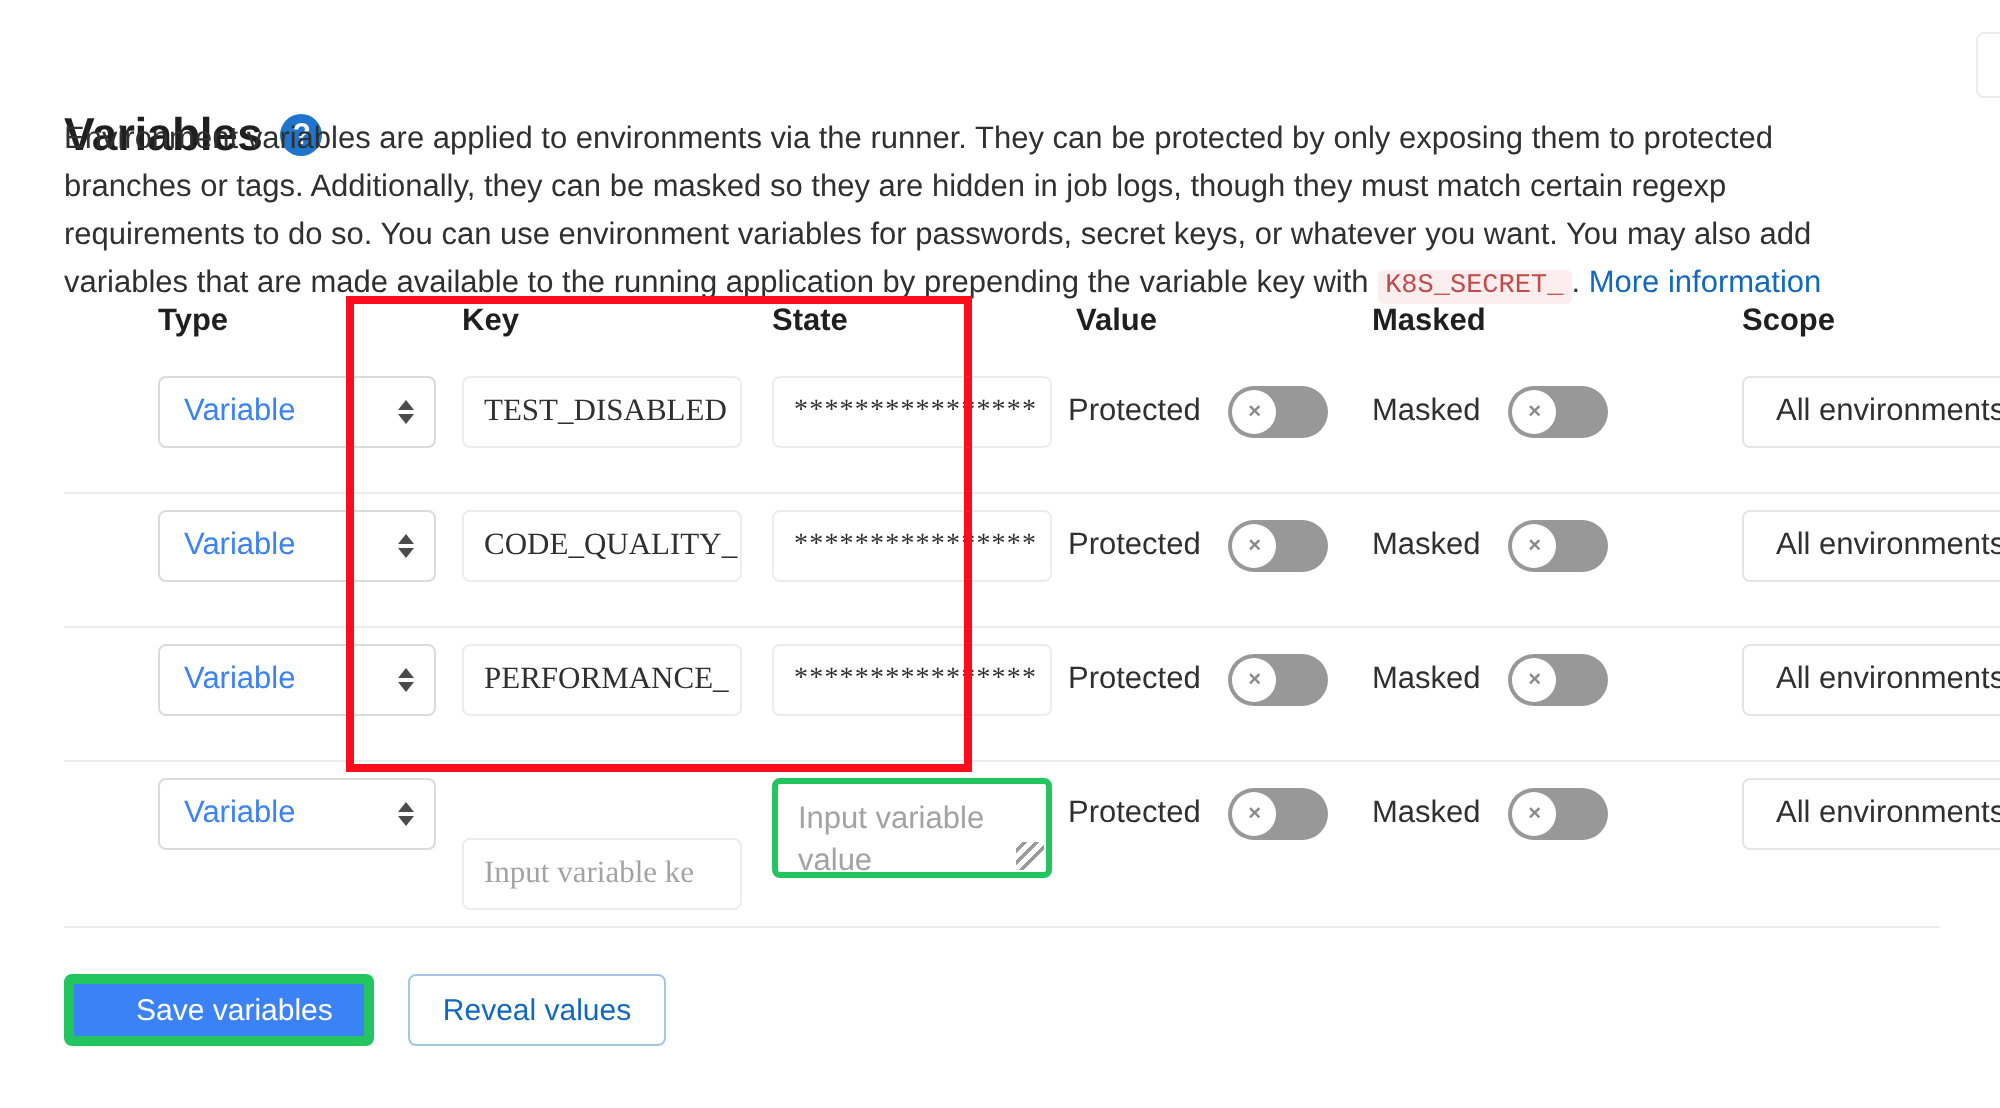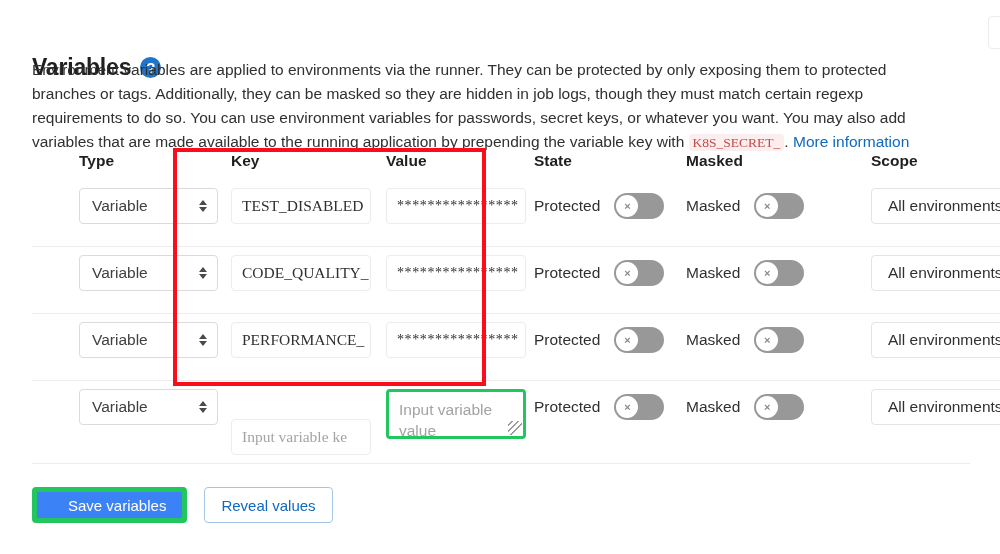--- a/index.html
+++ b/index.html
@@ -26,21 +26,21 @@
     background: #1f75cb; color: #fff;
     font-size: 15px; font-weight: bold; font-family: "Liberation Sans", sans-serif;
     line-height: 1; padding-bottom: 1px;
   }
 
   .desc {
     position: absolute; left: 32px; top: 58px; width: 905px;
     font-size: 15.5px; line-height: 24px; color: #303030;
   }
   .code-badge {
-    font-family: Liberation Serif, serif;
+    font-family: Liberation Mono, monospace;
     background: #fceeee; color: #c24a48;
     border-radius: 3px; padding: 1px 4px; font-size: 13.5px;
     white-space: nowrap;
   }
   .link { color: #1068bf; text-decoration: none; }
 
   
   .partial-btn {
     position: absolute; left: 988px; top: 16px;
     width: 24px; height: 33px;
@@ -70,21 +70,21 @@
 
   .cell { display: flex; align-items: flex-start; }
 
   
   .sel {
     position: relative;
     width: 139px; height: 36px;
     border: 1px solid #dbdbdb; border-radius: 4px; background: #fff;
     display: flex; align-items: center;
     padding: 0 28px 0 12px;
-    font-size: 15.5px; color: #404040;
+    font-size: 15.5px; color: #3b82f6;
   }
   .sel .arrows {
     position: absolute; right: 10px; top: 50%; transform: translateY(-50%);
     display: flex; flex-direction: column; gap: 2px; line-height: 0;
   }
   .sel .arrows i {
     display: block; width: 0; height: 0;
     border-left: 4.5px solid transparent; border-right: 4.5px solid transparent;
   }
   .sel .arrows i.up   { border-bottom: 5px solid #4b4b4b; }
@@ -177,22 +177,22 @@
     <span>Environment variables are applied to environments via the runner. They can be protected by only exposing them to protected branches or tags. Additionally, they can be masked so they are hidden in job logs, though they must match certain regexp requirements to do so. You can use environment variables for passwords, secret keys, or whatever you want. You may also add variables that are made available to the running application by prepending the variable key with </span><span class="code-badge">K8S_SECRET_</span><span>. </span><a class="link" href="#">More information</a>
   </div>
 
   <div class="partial-btn"></div>
 
   <div class="vtable">
 
     <div class="thead">
       <div class="th col-type">Type</div>
       <div class="th col-key">Key</div>
+      <div class="th col-state">State</div>
       <div class="th col-value">Value</div>
-      <div class="th col-state">State</div>
       <div class="th col-masked">Masked</div>
       <div class="th col-scope">Scope</div>
     </div>
 
     <div class="row">
       <div class="cell col-type">
         <div class="sel">
           <span>Variable</span>
           <span class="arrows">
               <i class="up"></i>

